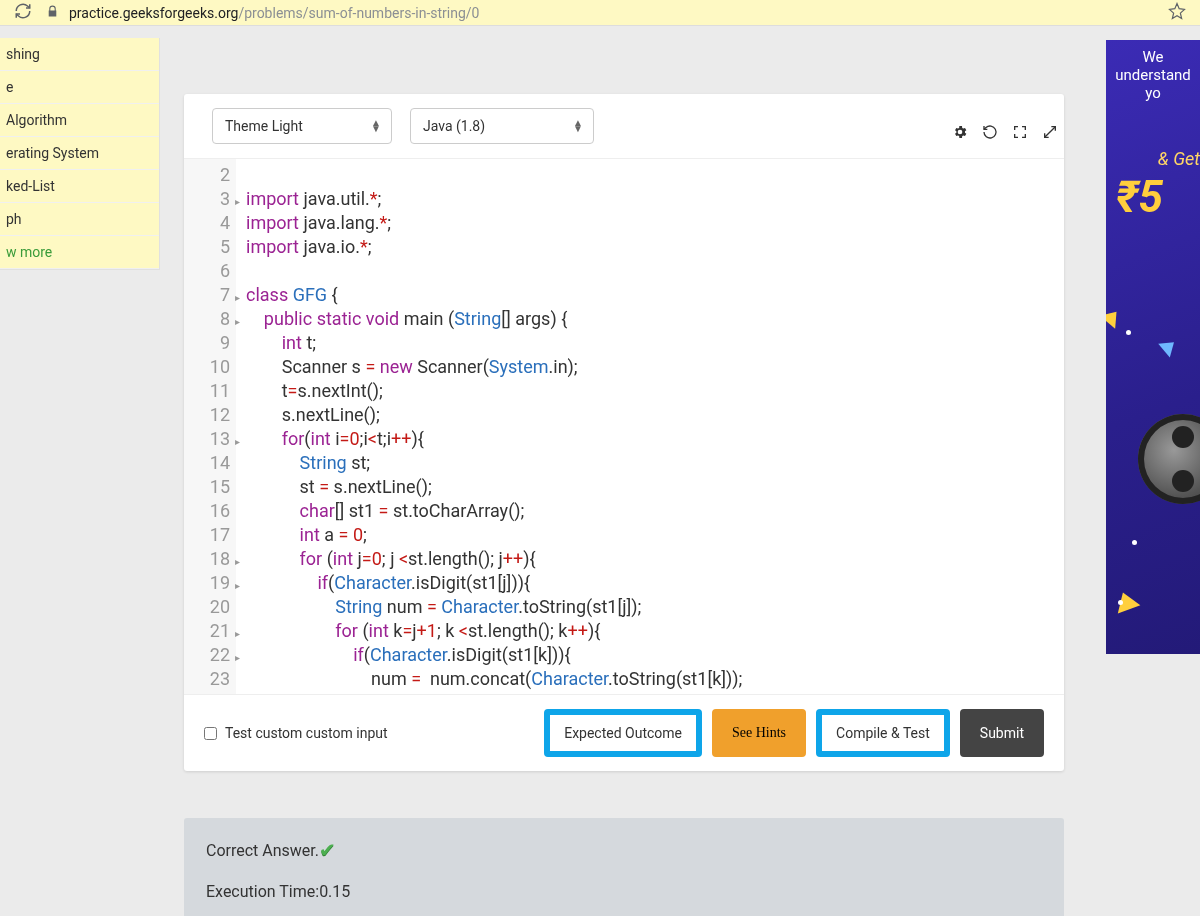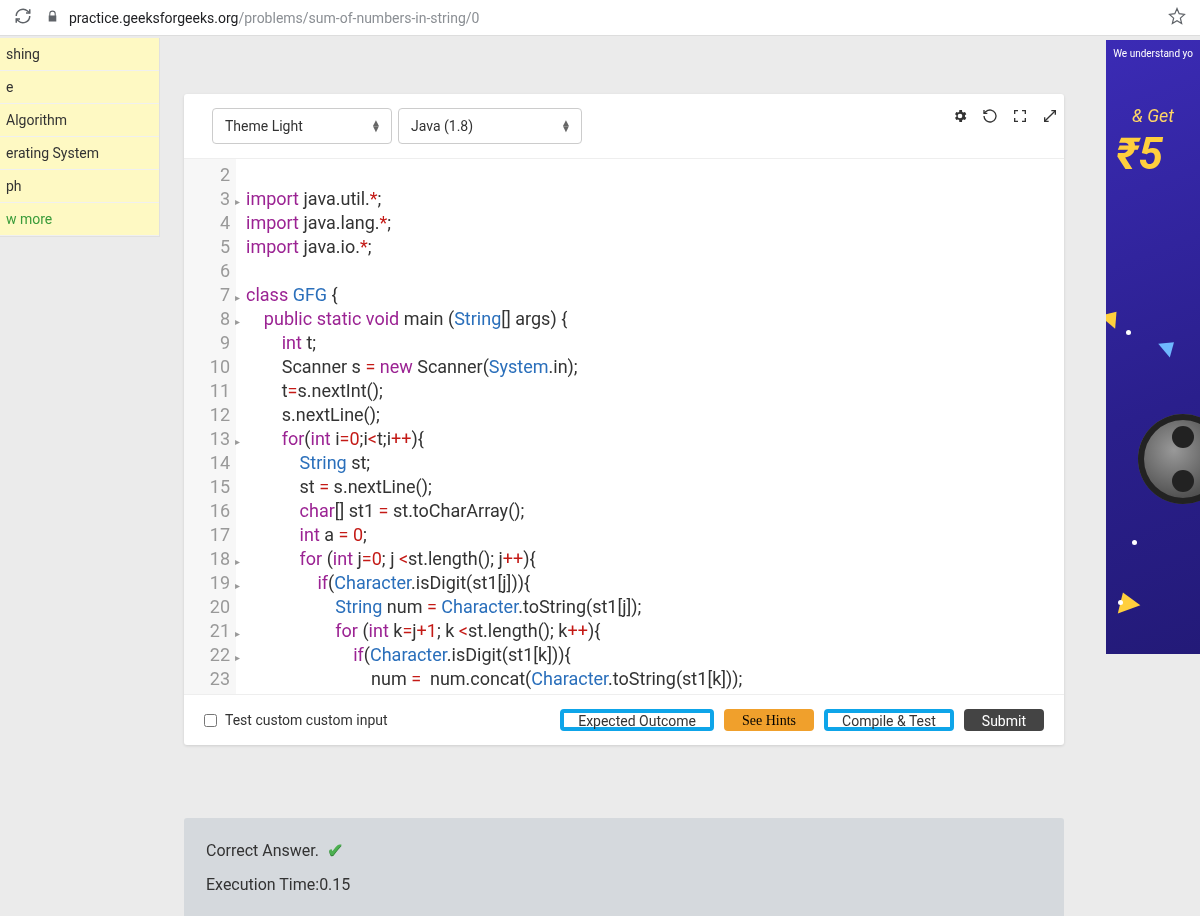--- a/index.html
+++ b/index.html
@@ -1,30 +1,30 @@
 <!DOCTYPE html>
 <html><head>
 <meta charset="utf-8">
 <style>
 * { margin:0; padding:0; box-sizing:border-box; font-family:-apple-system,BlinkMacSystemFont,"Segoe UI",Roboto,Arial,sans-serif; }
 body { background:#ebebeb; width:1200px; height:916px; overflow:hidden; position:relative; }
 
-.addr-bar { height:36px; background:#ffffff; display:flex; align-items:center; padding:0 14px; gap:14px; border-bottom:1px solid #ddd; }
+.addr-bar { height:26px; background:#fef9c3; display:flex; align-items:center; padding:0 14px; gap:14px; border-bottom:1px solid #ddd; }
 .addr-bar .reload svg { width:18px; height:18px; color:#5f6368; }
 .url-box { flex:1; display:flex; align-items:center; gap:10px; font-size:14px; color:#8b8f94; }
 .url-box .lock svg { width:13px; height:13px; color:#5f6368; }
 .url-host { color:#202124; }
 .star svg { width:18px; height:18px; color:#5f6368; }
 
 .sidebar { position:absolute; top:38px; left:0; width:160px; background:#fef9c3; border:1px solid #e0e0e0; border-top:none; border-left:none; }
 .sidebar .item { padding:8px 6px; font-size:14px; color:#333; border-bottom:1px solid #f0f0f0; cursor:pointer; }
 .sidebar .item.more { color:#3a9b3a; }
 
 .editor-panel { position:absolute; top:94px; left:184px; width:880px; background:#fff; border-radius:3px; box-shadow:0 1px 3px rgba(0,0,0,.12); }
-.toolbar { display:flex; align-items:flex-start; padding:14px 6px 14px 28px; gap:6px; }
+.toolbar { display:flex; align-items:flex-end; padding:14px 6px 14px 28px; gap:18px; }
 .sel { position:relative; height:36px; border:1px solid #ccc; border-radius:4px; background:#fff; display:flex; align-items:center; padding:0 34px 0 12px; font-size:14px; color:#333; cursor:pointer; }
 .sel .updown { position:absolute; right:10px; top:50%; transform:translateY(-50%); font-size:10px; line-height:6px; color:#666; }
 .sel.theme { width:180px; }
 .sel.lang { width:184px; }
 .tool-icons { margin-left:auto; display:flex; gap:14px; color:#333; }
 .tool-icons svg { width:16px; height:16px; cursor:pointer; }
 
 .code-area { position:relative; height:536px; overflow:hidden; font-family:"Menlo","Consolas",monospace; font-size:18px; line-height:24px; border-top:1px solid #eee; }
 .gutter { position:absolute; left:0; top:0; width:52px; background:#f7f7f7; text-align:right; color:#999; padding:4px 6px 0 0; }
 .gutter .ln { height:24px; position:relative; }
@@ -32,33 +32,33 @@
 .code { margin-left:62px; padding:4px 0 0 0; color:#333; white-space:pre; }
 .code .row { height:24px; }
 .kw { color:#9b2393; }
 .cls { color:#2a6fbb; }
 .num { color:#c41a16; }
 .op { color:#c41a16; }
 
 .footer { display:flex; align-items:center; padding:14px 20px; border-top:1px solid #eee; gap:10px; }
 .footer .chk { display:flex; align-items:center; gap:8px; font-size:14px; color:#333; }
 .footer .spacer { flex:1; }
-.btn { height:22px; padding:0 14px; border:4px solid #0ea5e9; border-radius:4px; background:#fff; font-size:14px; color:#333; cursor:pointer; }
+.btn { height:48px; padding:0 14px; border:6px solid #0ea5e9; border-radius:4px; background:#fff; font-size:14px; color:#333; cursor:pointer; }
 .btn.hints { background:#f0a02c; color:#000000; border-color:#f0a02c;font-family:Liberation Serif, serif; }
 .btn.submit { background:#444; color:#fff; border-color:#444; }
 
 .result-panel { position:absolute; top:818px; left:184px; width:880px; background:#d5d9dd; border-radius:3px; padding:20px 22px; font-size:16px; color:#333; }
-.result-panel .row1 { display:flex; align-items:center; gap:8px; margin-bottom:13px; }
+.result-panel .row1 { display:flex; align-items:center; margin-bottom:20px; }
 .result-panel .check { color:#4caf50; font-size:20px; text-shadow:0 1px 0 #2e7d32; }
 .result-panel .next { margin-top:22px; color:#3a9b3a; }
 .result-panel .next .link { color:#2a6fbb; }
 
 .ad-panel { position:absolute; top:40px; right:0; width:94px; height:614px; background:linear-gradient(160deg,#3b2bb5 0%,#2a1f8c 60%,#231a78 100%); color:#fff; overflow:hidden; }
-.ad-panel .slogan { font-size:10px; text-align:center; margin-top:8px; }
-.ad-panel .get { font-size:18px; font-style:italic; text-align:center; margin-top:46px; color:#ffd666; }
+.ad-panel .slogan { font-size:15px; text-align:center; margin-top:8px; }
+.ad-panel .get { font-size:18px; font-style:italic; text-align:right; margin-top:46px; color:#ffd666; }
 .ad-panel .rupee { font-size:44px; font-weight:bold; color:#ffcf3d; text-align:left; padding-left:10px; font-style:italic; margin-top:2px; }
 .ad-panel .reel { position:absolute; bottom:150px; right:-28px; width:90px; height:90px; border-radius:50%; background:radial-gradient(circle at 40% 40%,#999 0%,#555 60%,#333 100%); box-shadow:inset 0 0 0 6px #222; }
 .ad-panel .reel::before,.ad-panel .reel::after { content:""; position:absolute; width:22px; height:22px; border-radius:50%; background:#222; }
 .ad-panel .reel::before { top:12px; left:34px; }
 .ad-panel .reel::after { bottom:12px; left:34px; }
 .ad-panel .tri { position:absolute; left:8px; width:0; height:0; }
 .ad-panel .tri.y1 { bottom:44px; border-left:12px solid transparent; border-right:12px solid transparent; border-bottom:18px solid #ffcf3d; transform:rotate(-20deg); }
 .ad-panel .tri.y2 { top:270px; left:-4px; border-left:10px solid transparent; border-right:10px solid transparent; border-bottom:14px solid #ffcf3d; transform:rotate(40deg); }
 .ad-panel .tri.b1 { top:300px; left:54px; border-left:9px solid transparent; border-right:9px solid transparent; border-bottom:13px solid #6fb8ff; transform:rotate(50deg); }
 .ad-panel .dot { position:absolute; width:5px; height:5px; border-radius:50%; background:#fff; }
@@ -89,20 +89,21 @@
         <path d="M12 2l2.9 6.9L22 10l-5.5 4.8L18.2 22 12 18.3 5.8 22l1.7-7.2L2 10l7.1-1.1L12 2z"></path>
       </svg>
   </span>
 </div>
 
 <div class="sidebar" id="sb">
     <div class="item">shing</div>
     <div class="item">e</div>
     <div class="item"> Algorithm</div>
     <div class="item">erating System</div>
+    <div class="item">ked-List</div>
     <div class="item">ph</div>
     <div class="item more">w more</div>
   </div>
 
 <div class="editor-panel">
   <div class="toolbar">
     <div class="sel theme">
       <span>Theme Light</span>
       <span class="updown">▲<br>▼</span>
     </div>

